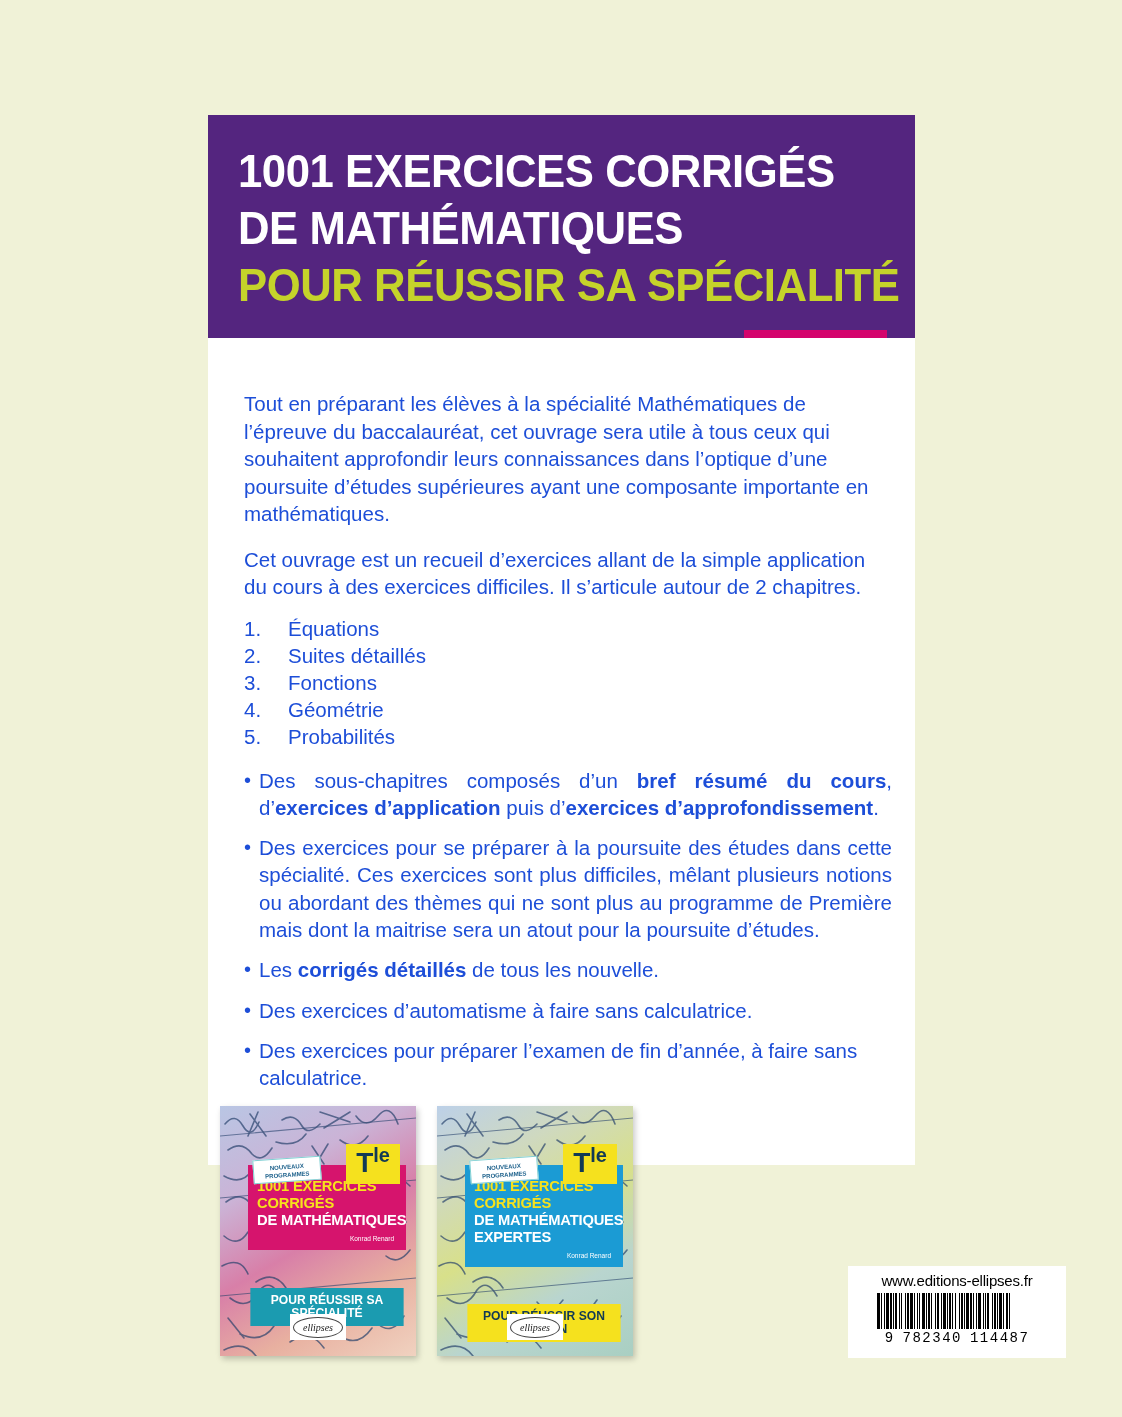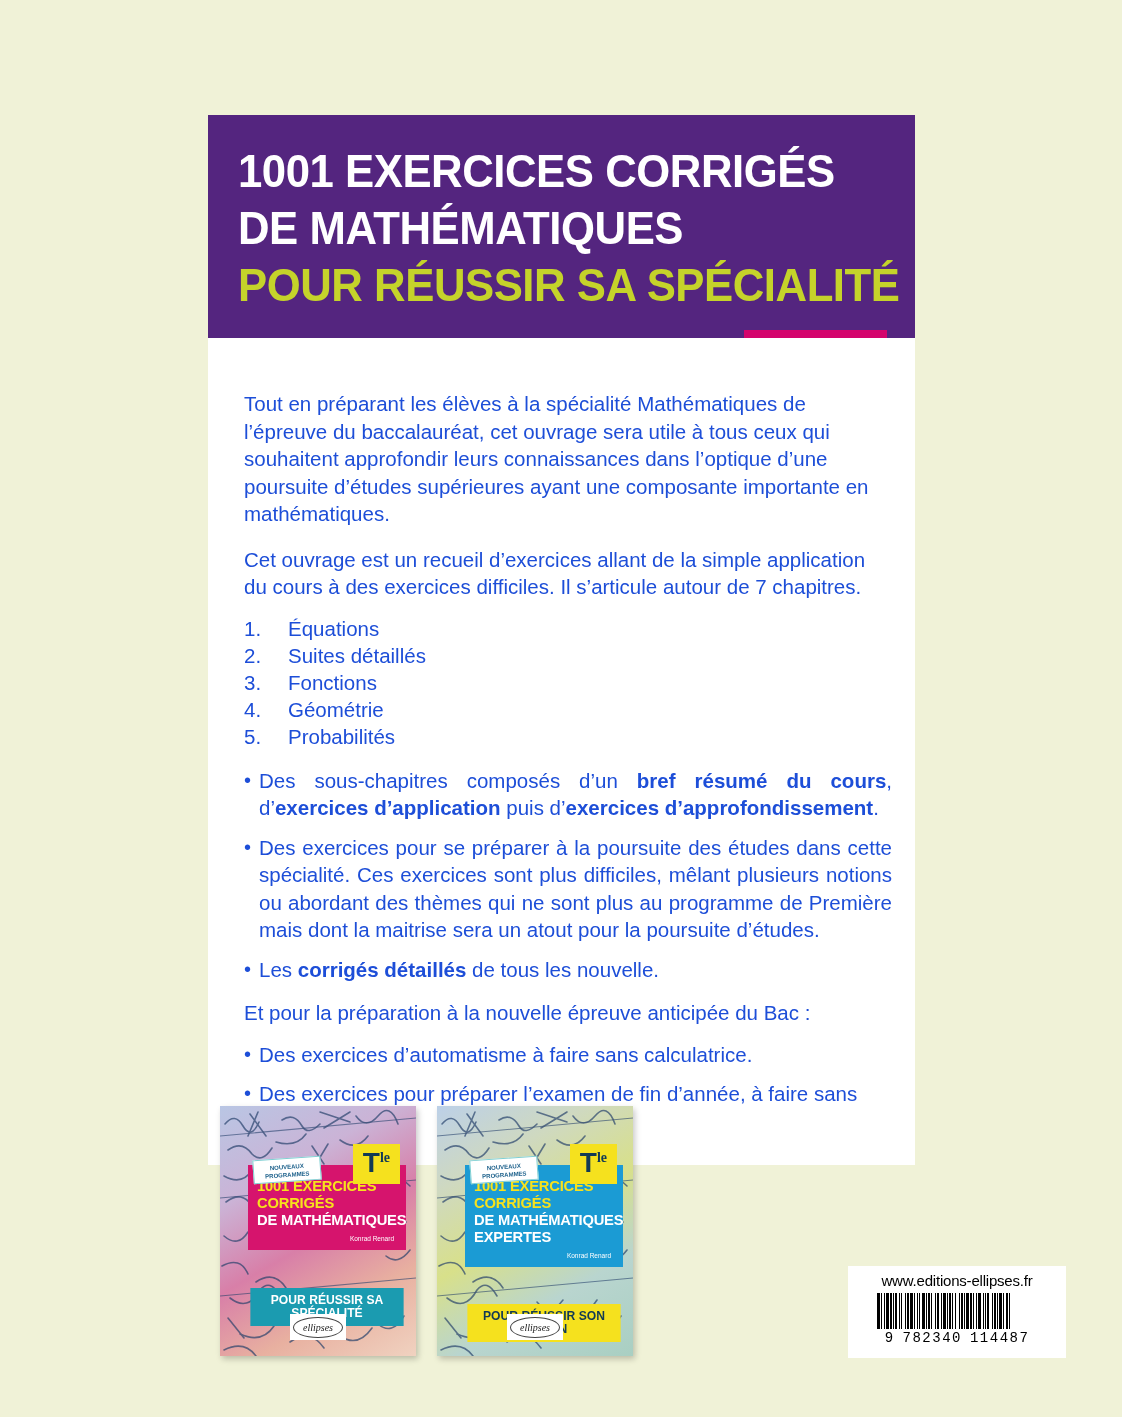--- a/index.html
+++ b/index.html
@@ -187,24 +187,23 @@
     top: 38px;
     background: #f5e11e;
     color: #123a55;
     font-weight: 700;
     font-size: 28px;
     line-height: 1;
     padding: 5px 10px 7px 10px;
     z-index: 4;
   }
   .tle-badge sup {
-    font-size: 14px;
+    font-size: 20px;
     vertical-align: super;
     line-height: 0;
-    font-family: Liberation Serif, serif;
   }
 
   .cover-box {
     position: absolute;
     left: 28px;
     top: 59px;
     width: 158px;
     z-index: 3;
     padding: 12px 9px 8px 9px;
     box-sizing: border-box;
@@ -325,21 +324,21 @@
     </div>
   </div>
 
   <div class="edition-badge"><span>3</span><sup>e</sup><span> édition</span></div>
 
   <div class="content-panel">
     <div class="body-text">
 
       <p class="para">Tout en préparant les élèves à la spécialité Mathématiques de l’épreuve du baccalauréat, cet ouvrage sera utile à tous ceux qui souhaitent approfondir leurs connaissances dans l’optique d’une poursuite d’études supérieures ayant une composante importante en mathématiques.</p>
 
-      <p class="para tight">Cet ouvrage est un recueil d’exercices allant de la simple application du cours à des exercices difficiles. Il s’articule autour de 7 chapitres.</p>
+      <p class="para tight">Cet ouvrage est un recueil d’exercices allant de la simple application du cours à des exercices difficiles. Il s’articule autour de 2 chapitres.</p>
 
       <ul class="num-list">
         <li>
             <span class="num">1.</span>
             <span>Équations</span>
           </li>
         <li>
             <span class="num">2.</span>
             <span>Suites détaillés</span>
           </li>
@@ -366,21 +365,20 @@
         <li>
           <span class="dot">•</span>
           <span class="btxt"><span>Des exercices pour se préparer à la poursuite des études dans cette spécialité. Ces exercices sont plus difficiles, mêlant plusieurs notions ou abordant des thèmes qui ne sont plus au programme de Première mais dont la maitrise sera un atout pour la poursuite d’études.</span></span>
         </li>
         <li>
           <span class="dot">•</span>
           <span class="btxt"><span>Les </span><b>corrigés détaillés</b><span> de tous les nouvelle.</span></span>
         </li>
       </ul>
 
-      <p class="para tight" style="margin-top:16px">Et pour la préparation à la nouvelle épreuve anticipée du Bac :</p>
 
       <ul class="bullet-list">
         <li>
           <span class="dot">•</span>
           <span class="btxt">Des exercices d’automatisme à faire sans calculatrice.</span>
         </li>
         <li>
           <span class="dot">•</span>
           <span class="btxt">Des exercices pour préparer l’examen de fin d’année, à faire sans calculatrice.</span>
         </li>

